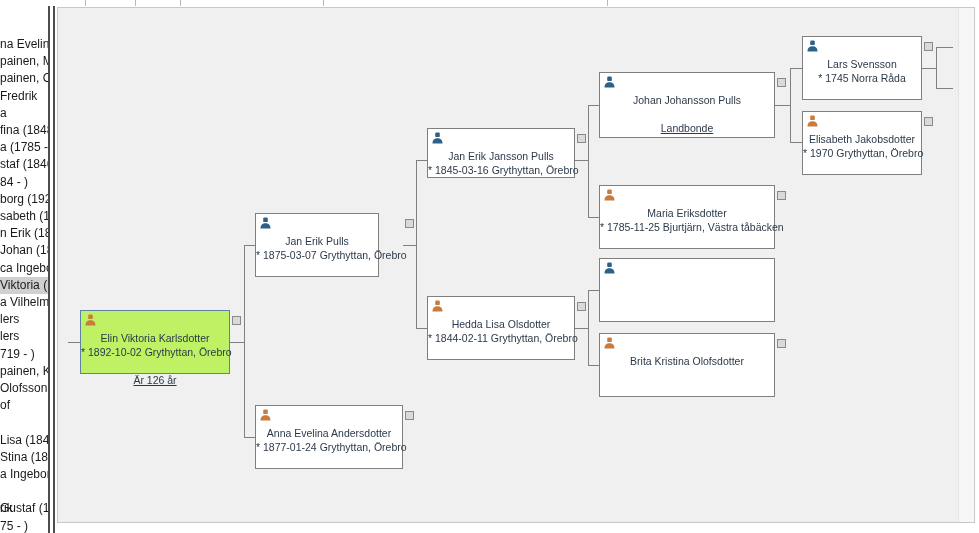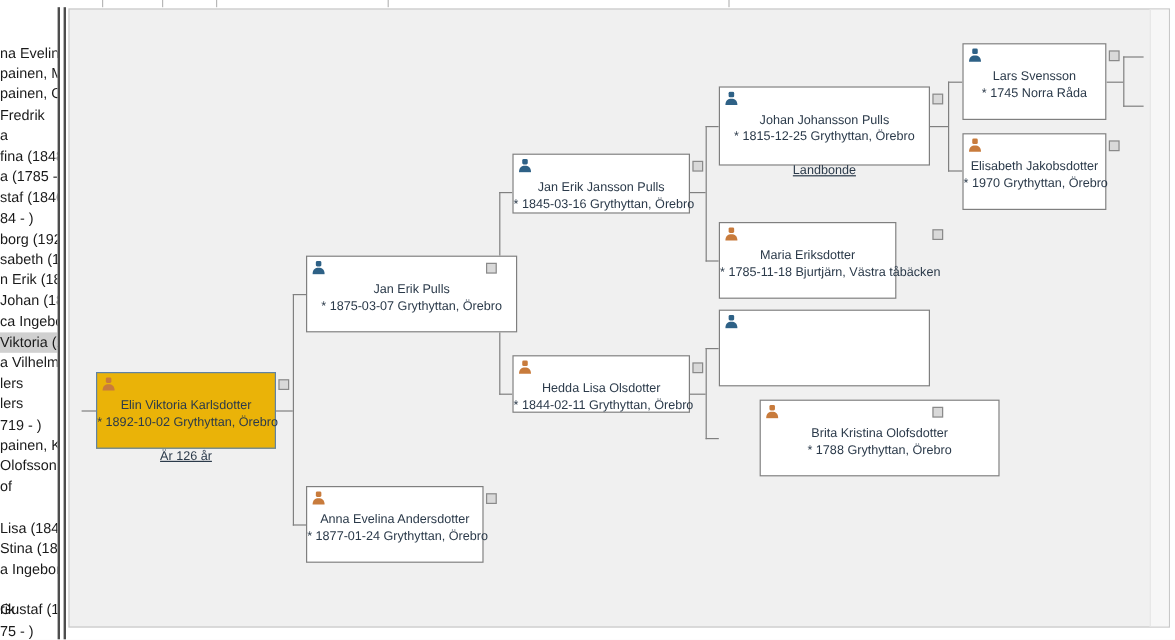--- a/index.html
+++ b/index.html
@@ -28,21 +28,21 @@
   #vscroll { position:absolute; left:958px; top:8px; width:16px; height:514px;
     background:#f7f7f7; border-left:1px solid #e4e4e4; }
 
   
   .line { position:absolute; background:#808080; }
 
   
   .person { position:absolute; background:#ffffff; border:1px solid #7f7f7f;
     text-align:center; font-size:10.5px; line-height:14px; color:#2b3a4a;
     padding-top:20px; cursor:default; }
-  .person.selected { background:#eab308; border-color:#5f82a4; }
+  .person.selected { background:#bef264; border-color:#5f82a4; }
   .person .pname { white-space:nowrap; }
   .person .pbirth { white-space:nowrap; }
   .person .pnote { margin-top:14px; white-space:nowrap;text-decoration:underline; }
   .person .picon { position:absolute; left:4px; top:3px; width:11px; height:12px; }
 
   
   .sq { position:absolute; width:9px; height:9px; background:#d9d9d9;
     border:1px solid #8a8a8a; }
 </style>
 </head>
@@ -119,21 +119,21 @@
       <div class="person selected" style="left: 80px; top: 310px; width: 150px; height: 64px;">
         <svg class="picon" viewBox="0 0 11 12" xmlns="http://www.w3.org/2000/svg">
     <rect x="3.2" y="0.5" width="4.6" height="4.6" rx="1.2" fill="#c87b3c"></rect>
     <path d="M0.5 11.5 C0.5 7.6 2.6 6.2 5.5 6.2 C8.4 6.2 10.5 7.6 10.5 11.5 Z" fill="#c87b3c"></path>
   </svg>
         <div class="pname">Elin Viktoria Karlsdotter</div>
         <div class="pbirth">* 1892-10-02 Grythyttan, Örebro</div>
         <div class="pnote">Är 126 år</div>
       </div>
       <div class="sq" style="left: 232px; top: 316px;"></div>
-      <div class="person" style="left: 255px; top: 213px; width: 176px; height: 64px;">
+      <div class="person" style="left: 255px; top: 213px; width: 124px; height: 64px;">
         <svg class="picon" viewBox="0 0 11 12" xmlns="http://www.w3.org/2000/svg">
     <rect x="3.2" y="0.5" width="4.6" height="4.6" rx="1.2" fill="#2e6186"></rect>
     <path d="M0.5 11.5 C0.5 7.6 2.6 6.2 5.5 6.2 C8.4 6.2 10.5 7.6 10.5 11.5 Z" fill="#2e6186"></path>
   </svg>
         <div class="pname">Jan Erik Pulls</div>
         <div class="pbirth">* 1875-03-07 Grythyttan, Örebro</div>
       </div>
       <div class="sq" style="left: 405px; top: 219px;"></div>
       <div class="person" style="left: 255px; top: 405px; width: 148px; height: 64px;">
         <svg class="picon" viewBox="0 0 11 12" xmlns="http://www.w3.org/2000/svg">
@@ -146,61 +146,59 @@
       <div class="sq" style="left: 405px; top: 411px;"></div>
       <div class="person" style="left: 427px; top: 128px; width: 148px; height: 50px;">
         <svg class="picon" viewBox="0 0 11 12" xmlns="http://www.w3.org/2000/svg">
     <rect x="3.2" y="0.5" width="4.6" height="4.6" rx="1.2" fill="#2e6186"></rect>
     <path d="M0.5 11.5 C0.5 7.6 2.6 6.2 5.5 6.2 C8.4 6.2 10.5 7.6 10.5 11.5 Z" fill="#2e6186"></path>
   </svg>
         <div class="pname">Jan Erik Jansson Pulls</div>
         <div class="pbirth">* 1845-03-16 Grythyttan, Örebro</div>
       </div>
       <div class="sq" style="left: 577px; top: 134px;"></div>
-      <div class="person" style="left: 427px; top: 296px; width: 148px; height: 48px;">
+      <div class="person" style="left: 427px; top: 296px; width: 148px; height: 64px;">
         <svg class="picon" viewBox="0 0 11 12" xmlns="http://www.w3.org/2000/svg">
     <rect x="3.2" y="0.5" width="4.6" height="4.6" rx="1.2" fill="#c87b3c"></rect>
     <path d="M0.5 11.5 C0.5 7.6 2.6 6.2 5.5 6.2 C8.4 6.2 10.5 7.6 10.5 11.5 Z" fill="#c87b3c"></path>
   </svg>
         <div class="pname">Hedda Lisa Olsdotter</div>
         <div class="pbirth">* 1844-02-11 Grythyttan, Örebro</div>
       </div>
       <div class="sq" style="left: 577px; top: 302px;"></div>
       <div class="person" style="left: 599px; top: 72px; width: 176px; height: 66px;">
         <svg class="picon" viewBox="0 0 11 12" xmlns="http://www.w3.org/2000/svg">
     <rect x="3.2" y="0.5" width="4.6" height="4.6" rx="1.2" fill="#2e6186"></rect>
     <path d="M0.5 11.5 C0.5 7.6 2.6 6.2 5.5 6.2 C8.4 6.2 10.5 7.6 10.5 11.5 Z" fill="#2e6186"></path>
   </svg>
         <div class="pname">Johan Johansson Pulls</div>
-        <div class="pbirth">* 1815-12-25 Grythyttan, Örebro</div>
         <div class="pnote">Landbonde</div>
       </div>
       <div class="sq" style="left: 777px; top: 78px;"></div>
-      <div class="person" style="left: 599px; top: 185px; width: 148px; height: 64px;">
+      <div class="person" style="left: 599px; top: 185px; width: 176px; height: 64px;">
         <svg class="picon" viewBox="0 0 11 12" xmlns="http://www.w3.org/2000/svg">
     <rect x="3.2" y="0.5" width="4.6" height="4.6" rx="1.2" fill="#c87b3c"></rect>
     <path d="M0.5 11.5 C0.5 7.6 2.6 6.2 5.5 6.2 C8.4 6.2 10.5 7.6 10.5 11.5 Z" fill="#c87b3c"></path>
   </svg>
         <div class="pname">Maria Eriksdotter</div>
-        <div class="pbirth">* 1785-11-18 Bjurtjärn, Västra tåbäcken</div>
+        <div class="pbirth">* 1785-11-25 Bjurtjärn, Västra tåbäcken</div>
       </div>
       <div class="sq" style="left: 777px; top: 191px;"></div>
       <div class="person" style="left: 599px; top: 258px; width: 176px; height: 64px;">
         <svg class="picon" viewBox="0 0 11 12" xmlns="http://www.w3.org/2000/svg">
     <rect x="3.2" y="0.5" width="4.6" height="4.6" rx="1.2" fill="#2e6186"></rect>
     <path d="M0.5 11.5 C0.5 7.6 2.6 6.2 5.5 6.2 C8.4 6.2 10.5 7.6 10.5 11.5 Z" fill="#2e6186"></path>
   </svg>
       </div>
-      <div class="person" style="left: 599px; top: 333px; width: 200px; height: 64px; margin-left: 34px;">
+      <div class="person" style="left: 599px; top: 333px; width: 176px; height: 64px;">
         <svg class="picon" viewBox="0 0 11 12" xmlns="http://www.w3.org/2000/svg">
     <rect x="3.2" y="0.5" width="4.6" height="4.6" rx="1.2" fill="#c87b3c"></rect>
     <path d="M0.5 11.5 C0.5 7.6 2.6 6.2 5.5 6.2 C8.4 6.2 10.5 7.6 10.5 11.5 Z" fill="#c87b3c"></path>
   </svg>
         <div class="pname">Brita Kristina Olofsdotter</div>
-        <div class="pbirth">* 1788 Grythyttan, Örebro</div>
       </div>
       <div class="sq" style="left: 777px; top: 339px;"></div>
       <div class="person" style="left: 802px; top: 36px; width: 120px; height: 64px;">
         <svg class="picon" viewBox="0 0 11 12" xmlns="http://www.w3.org/2000/svg">
     <rect x="3.2" y="0.5" width="4.6" height="4.6" rx="1.2" fill="#2e6186"></rect>
     <path d="M0.5 11.5 C0.5 7.6 2.6 6.2 5.5 6.2 C8.4 6.2 10.5 7.6 10.5 11.5 Z" fill="#2e6186"></path>
   </svg>
         <div class="pname">Lars Svensson</div>
         <div class="pbirth">* 1745 Norra Råda</div>
       </div>

